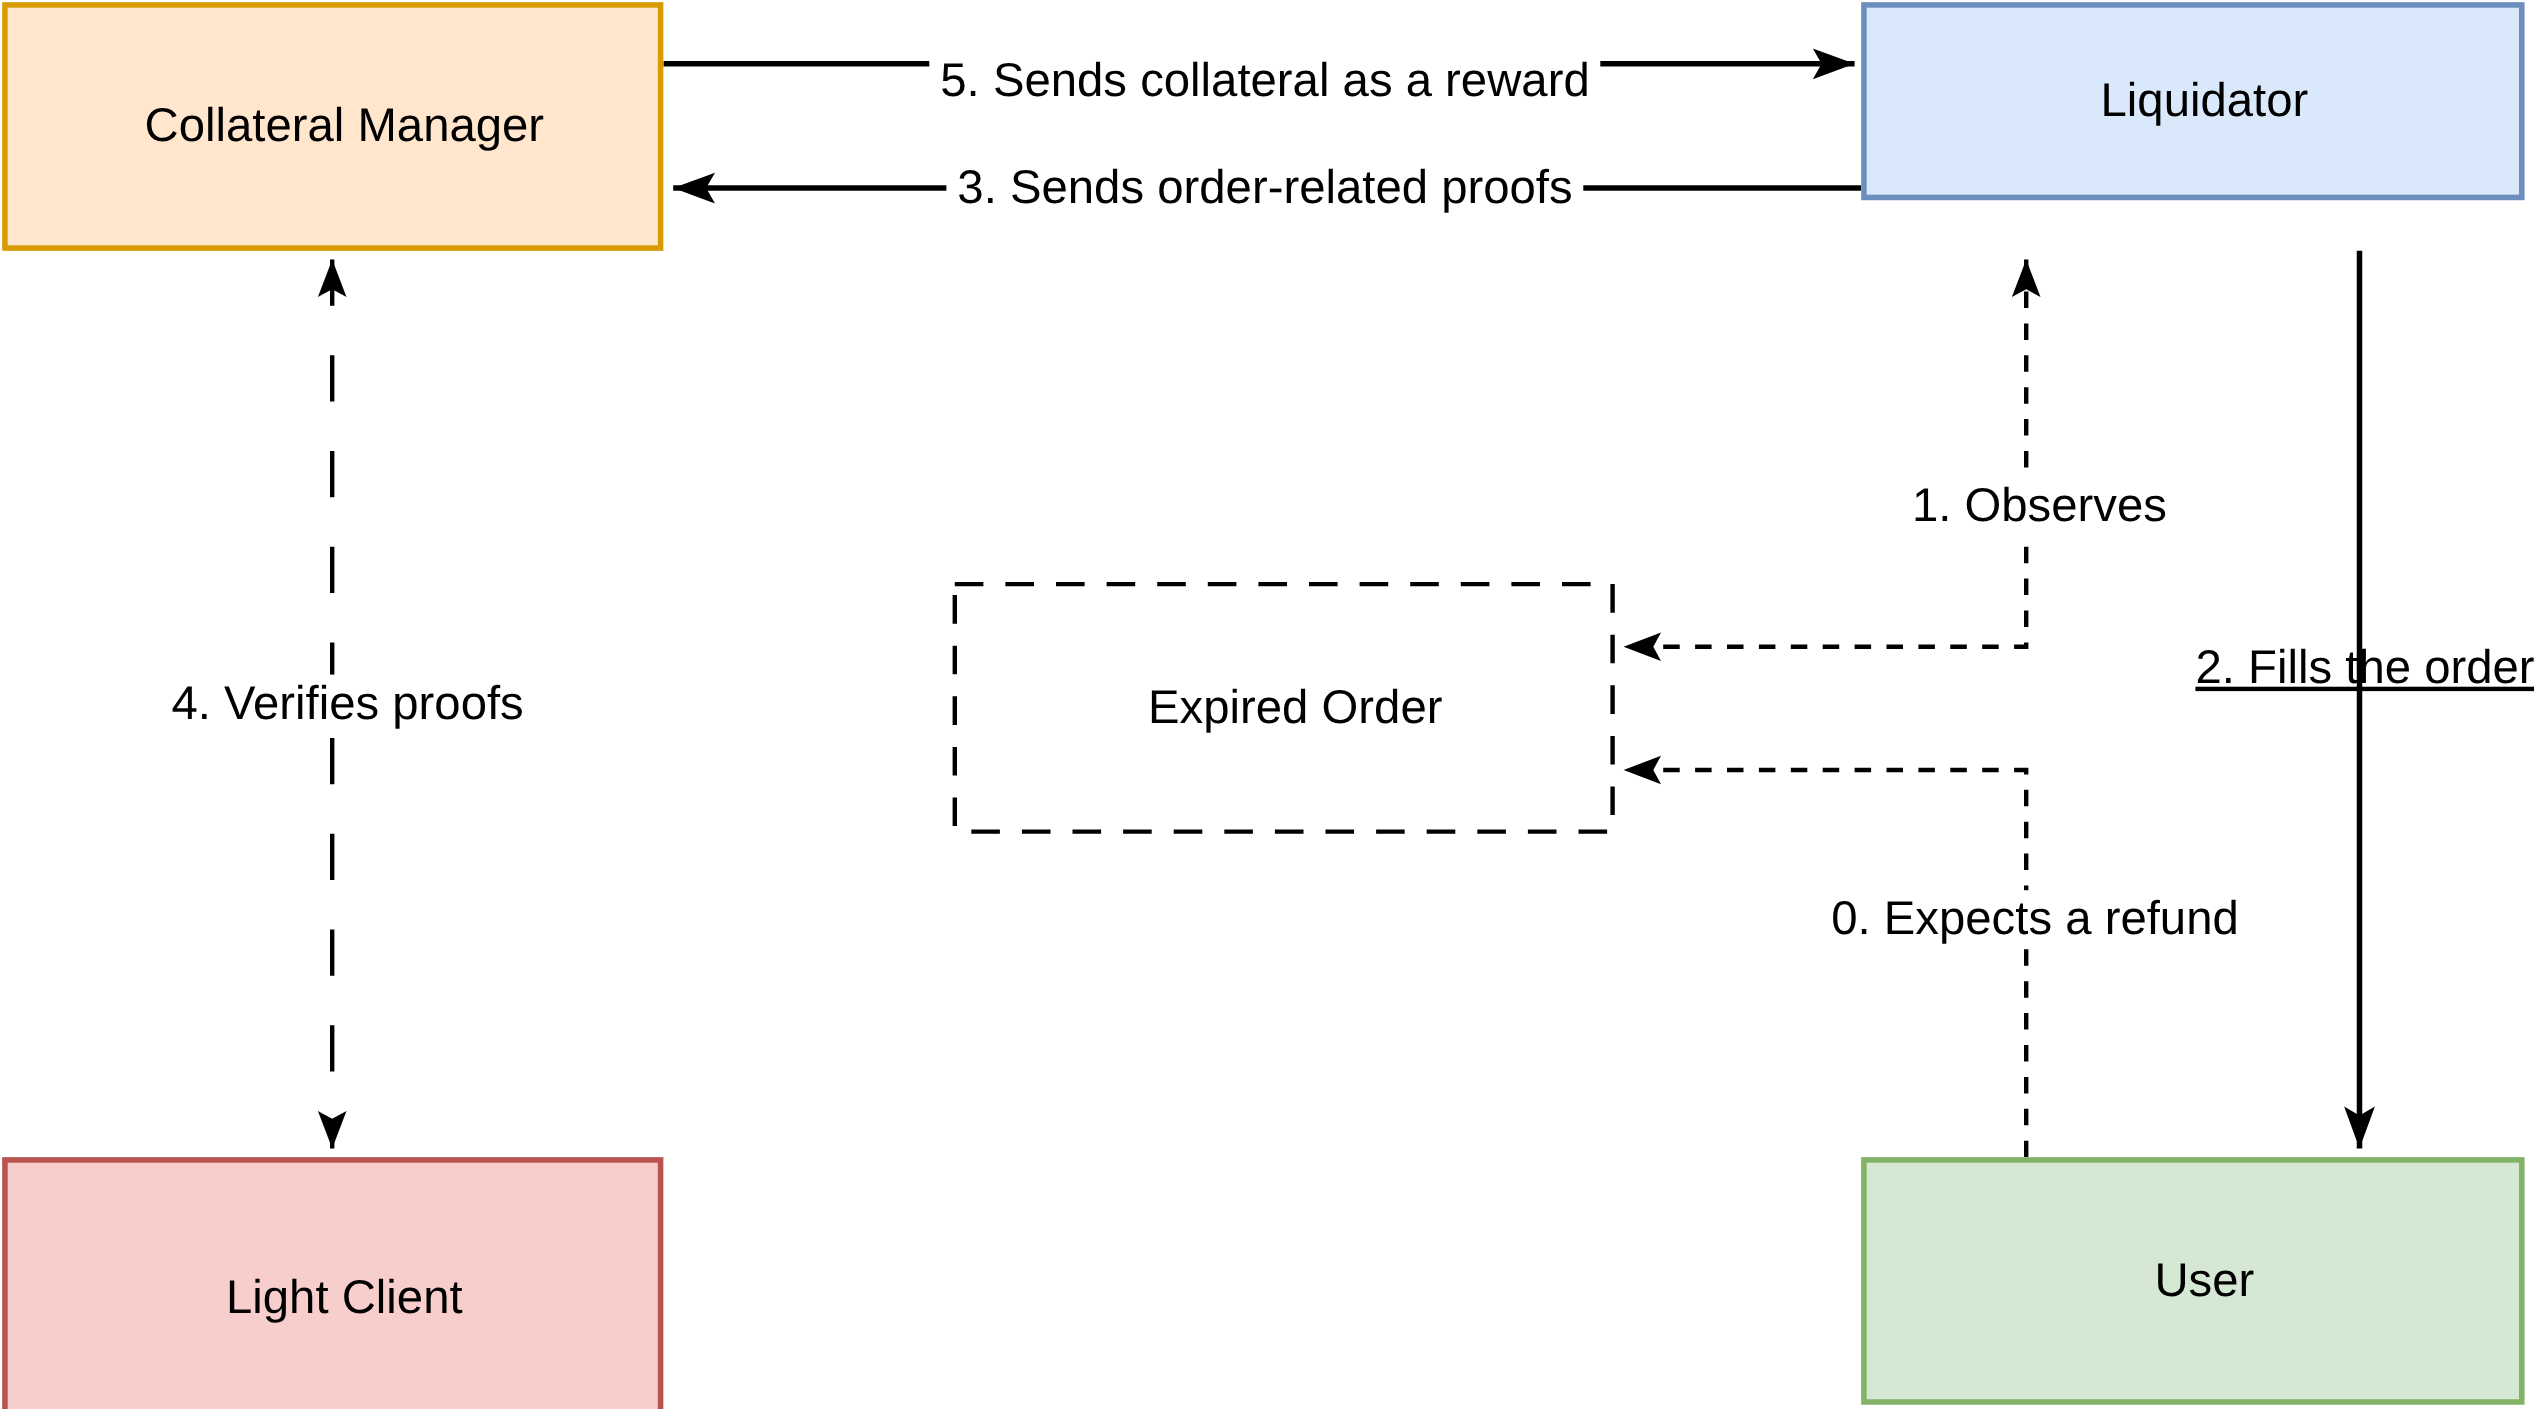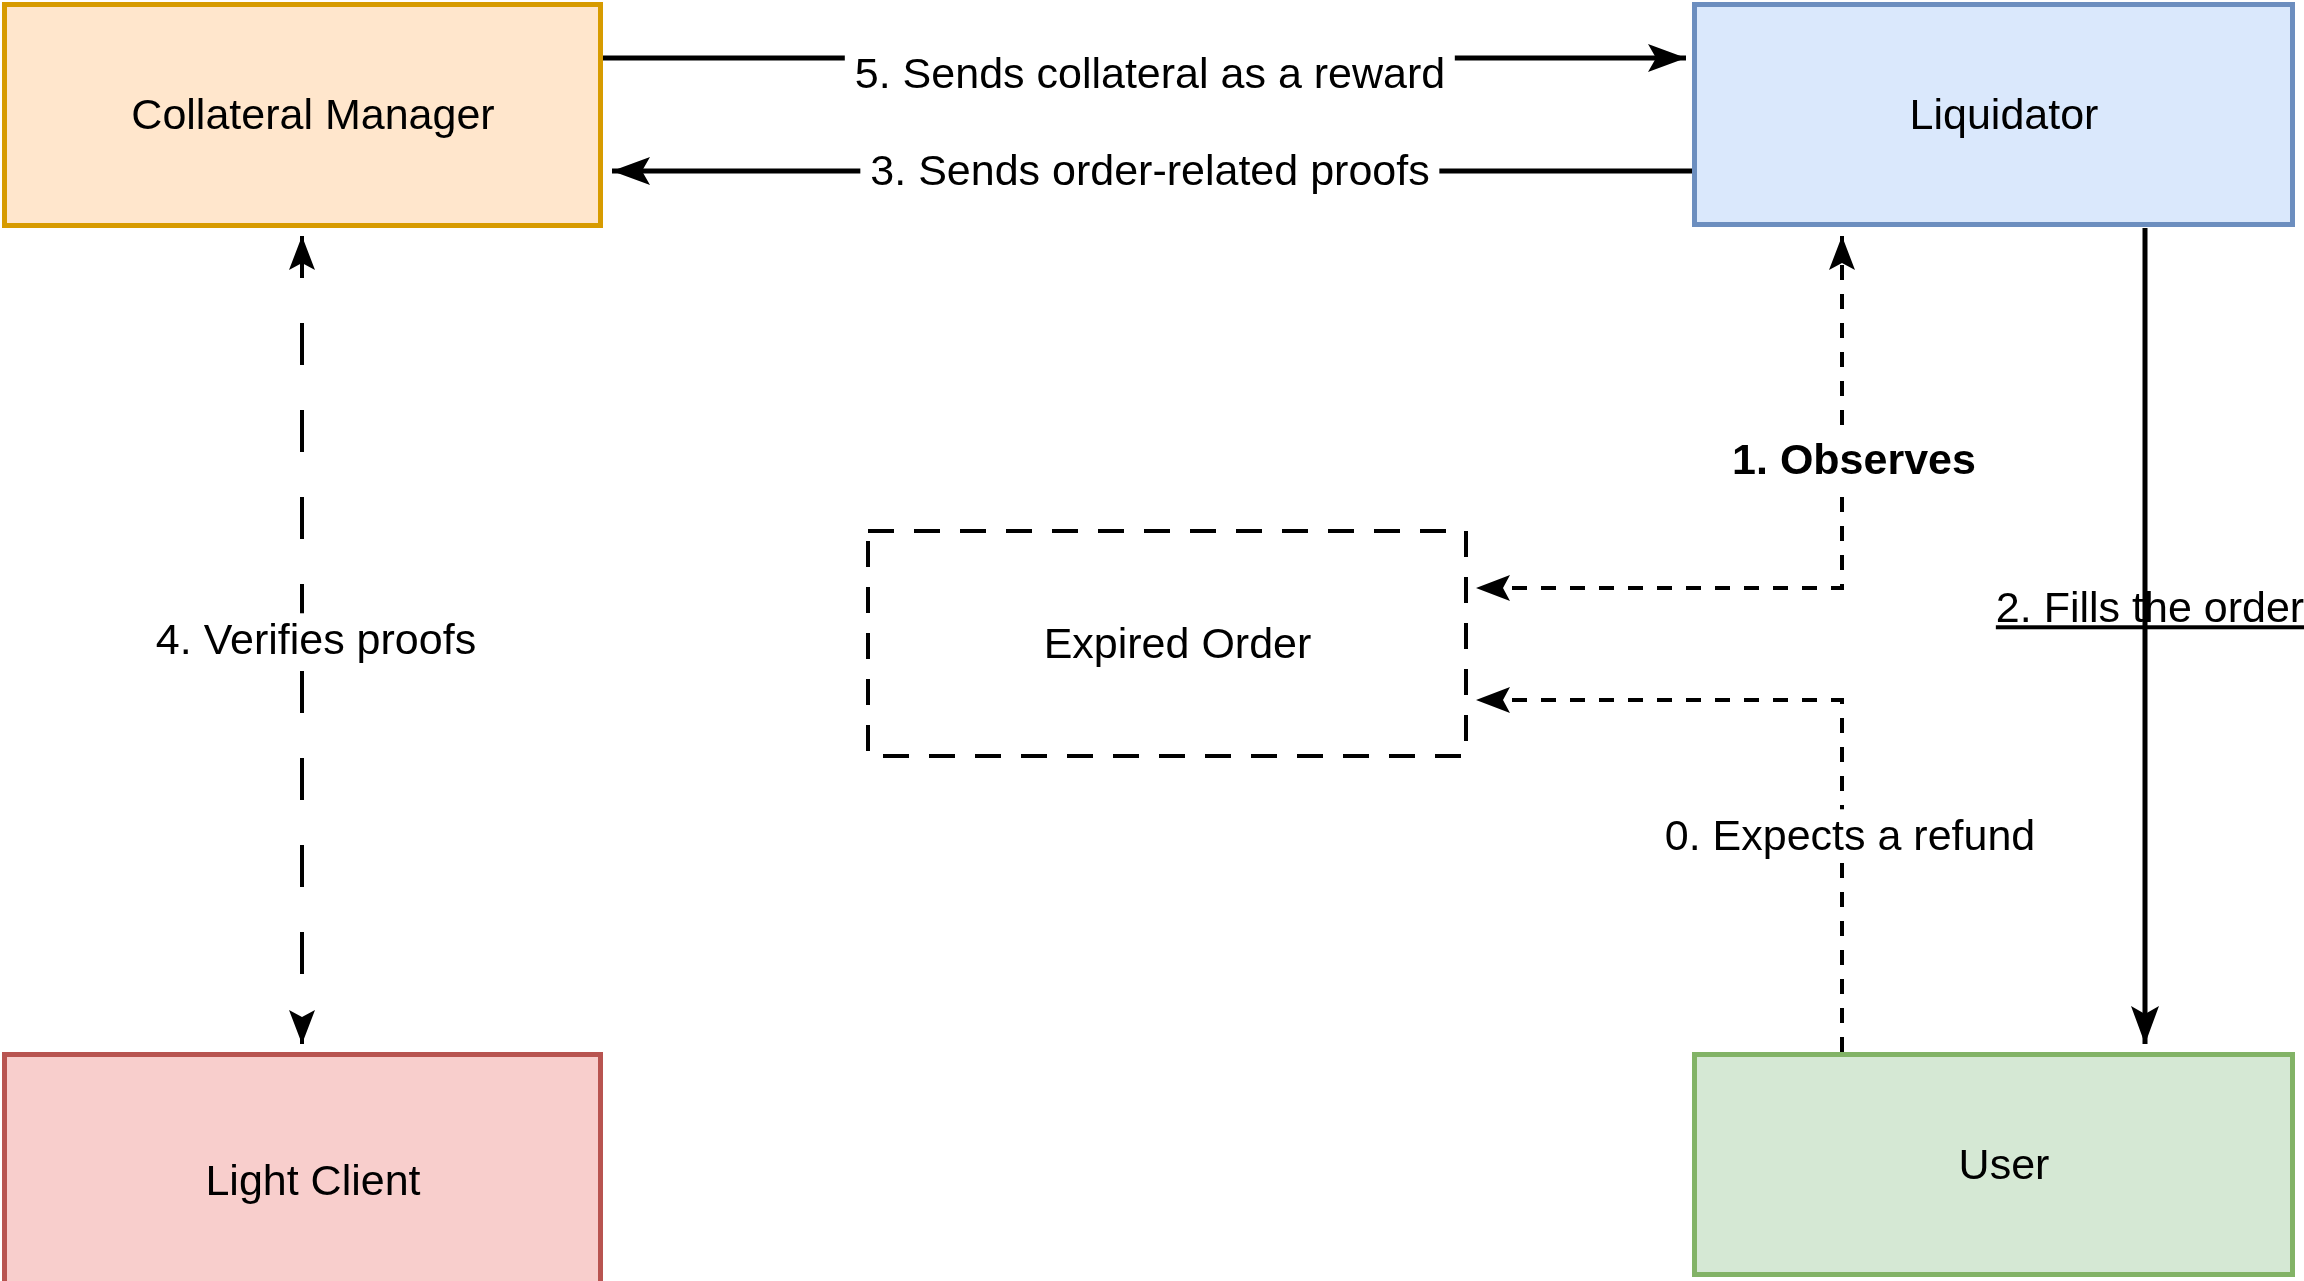--- a/index.html
+++ b/index.html
@@ -33,21 +33,21 @@
     line-height: 1.2;
     text-align: center;
     padding-left: 21px;
   }
   #node-collateral-manager {
     left: 2px; top: 2px; width: 601px; height: 226px;
     background: #FFE6CC;
     border: 5px solid #D79B00;
   }
   #node-liquidator {
-    left: 1692px; top: 2px; width: 603px; height: 225px;
+    left: 1692px; top: 2px; width: 603px; height: 180px;
     background: #DAE8FC;
     border: 5px solid #6C8EBF;
   }
   #node-light-client {
     left: 2px; top: 1052px; width: 601px; height: 257px;
     background: #F8CECC;
     border: 5px solid #B85450;
   }
   #node-user {
     left: 1692px; top: 1052px; width: 603px; height: 225px;
@@ -70,21 +70,21 @@
     white-space: nowrap;
     text-align: center;
   }
   .edge-label.no-bg {
     background: transparent;
     padding: 0;
   }
   #edge-label-5 { left: 1150px; top: 58px; margin-top: 16px; }
   #edge-label-3 { left: 1150px; top: 171px; }
   #edge-label-4 { left: 316px;  top: 640px; }
-  #edge-label-1 { left: 1854px; top: 460px; font-weight: bold; }
+  #edge-label-1 { left: 1854px; top: 460px; }
   #edge-label-2 { left: 2150px; top: 608px; text-decoration: underline; }
   #edge-label-0 { left: 1850px; top: 836px; }
 </style>
 </head>
 <body>
 
 <div id="canvas">
 
   <svg id="edges-layer" width="2304" height="1281" viewBox="0 0 2304 1281" xmlns="http://www.w3.org/2000/svg">
     <defs>

